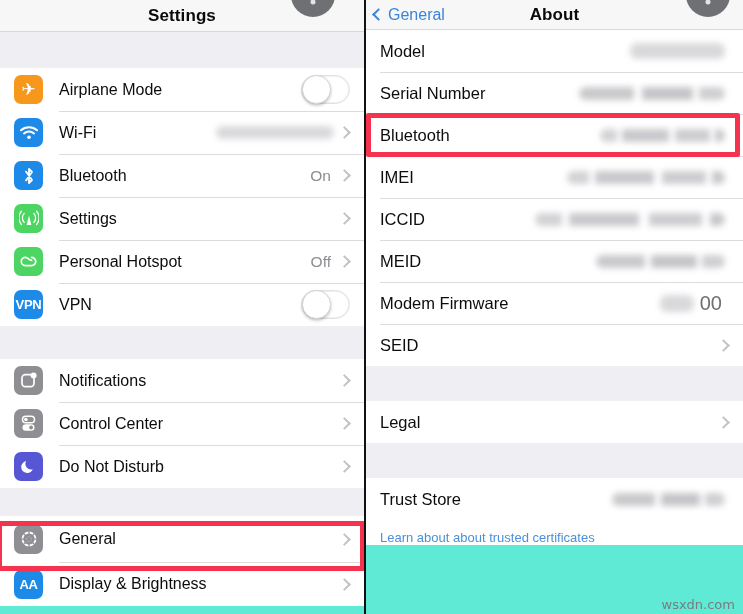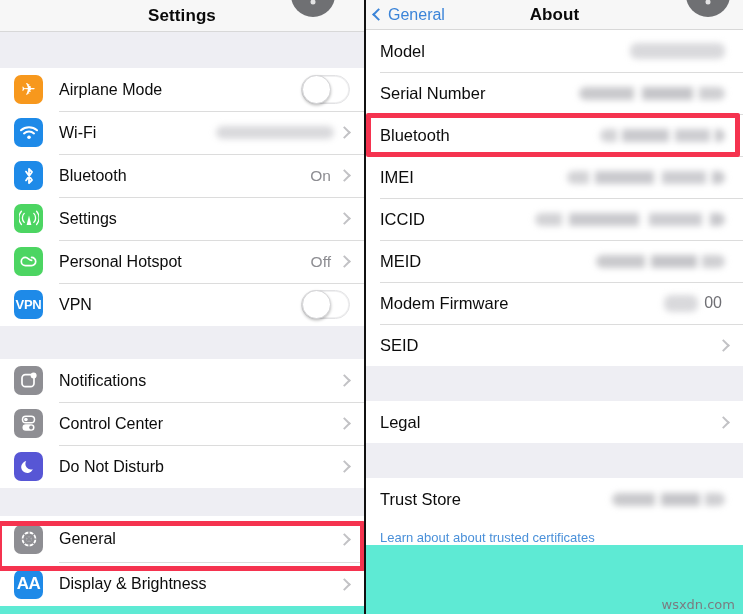--- a/index.html
+++ b/index.html
@@ -121,21 +121,21 @@
     color: #0c0c0c;
     white-space: nowrap;
   }
   .row-label-plain { font-size: 16.5px; }
   .row-value {
     font-size: 15.5px;
     color: #8d8d92;
     margin-right: 9px;
     white-space: nowrap;
   }
-  .row-value-dark { color: #6f6f74; font-size: 16px; }
+  .row-value-dark { color: #6f6f74; font-size: 20px; }
   .chevron {
     flex: 0 0 auto;
     width: 9px; height: 9px;
     border-top: 2px solid #c2c2c5;
     border-right: 2px solid #c2c2c5;
     transform: rotate(45deg);
     margin-right: 3px;
   }
 
   
@@ -344,21 +344,21 @@
               <path d="M10 1.6v17M1.6 10h16.8M4 4l12 12M16 4L4 16"></path>
             </g>
           </svg>
         </span>
         <span class="row-label">General</span>
         <span class="chevron"></span>
       </div>
 
       <div class="row" style="height:44px">
         <span class="row-icon" style="background:#1E8AE8">
-          <span style="font-size:17px;font-weight:bold;letter-spacing:-.5px">AA</span>
+          <span style="font-size:13px;font-weight:bold;letter-spacing:-.5px">AA</span>
         </span>
         <span class="row-label">Display &amp; Brightness</span>
         <span class="chevron"></span>
       </div>
     </div>
 
     <div class="highlight" style="left:-3px; top:521px; width:368px; height:50px;"></div>
   </div>
 
   <div class="panel panel-right">

